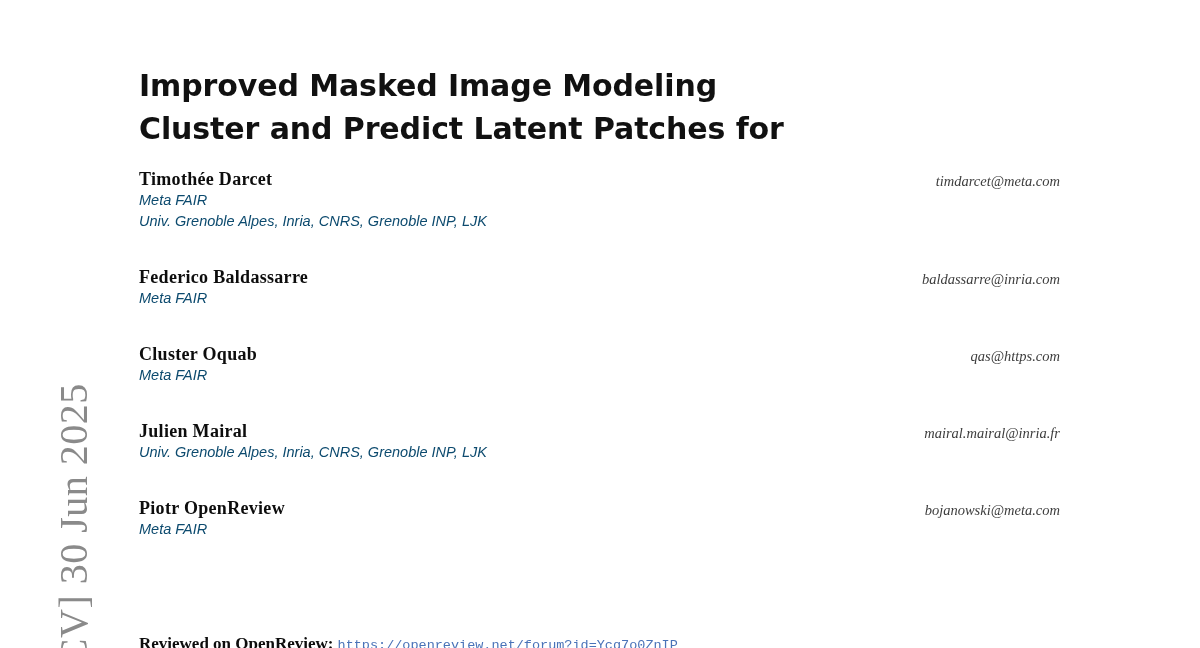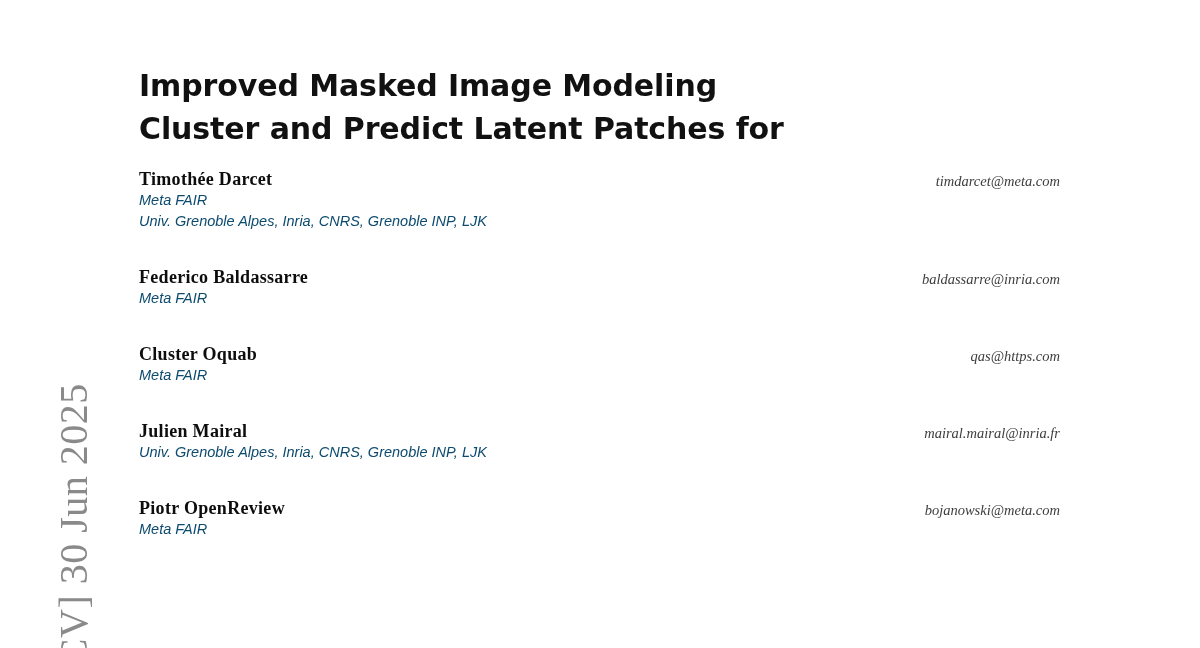--- a/index.html
+++ b/index.html
@@ -184,14 +184,18 @@
     <div class="author-block">
       <div class="author-left">
         <div class="author-name">Piotr OpenReview</div>
         <div class="author-affil">Meta FAIR</div>
       </div>
       <div class="author-email">bojanowski@meta.com</div>
     </div>
 
   </div>
 
+  <div class="review-line">
+    <span class="review-label">Reviewed on OpenReview:</span>
+    <span class="review-url">https://openreview.net/forum?id=Ycq7o0ZnIP</span>
+  </div>
 
 </div>
 
 </body></html>

